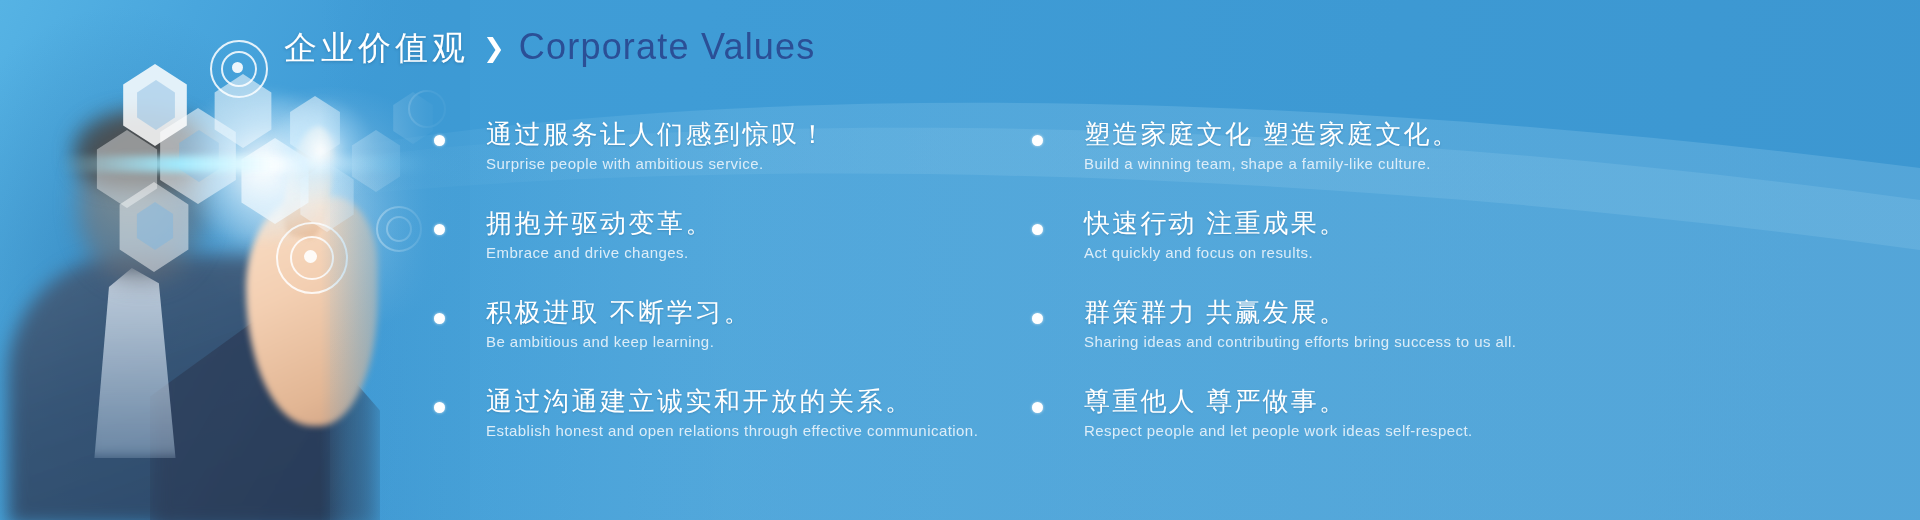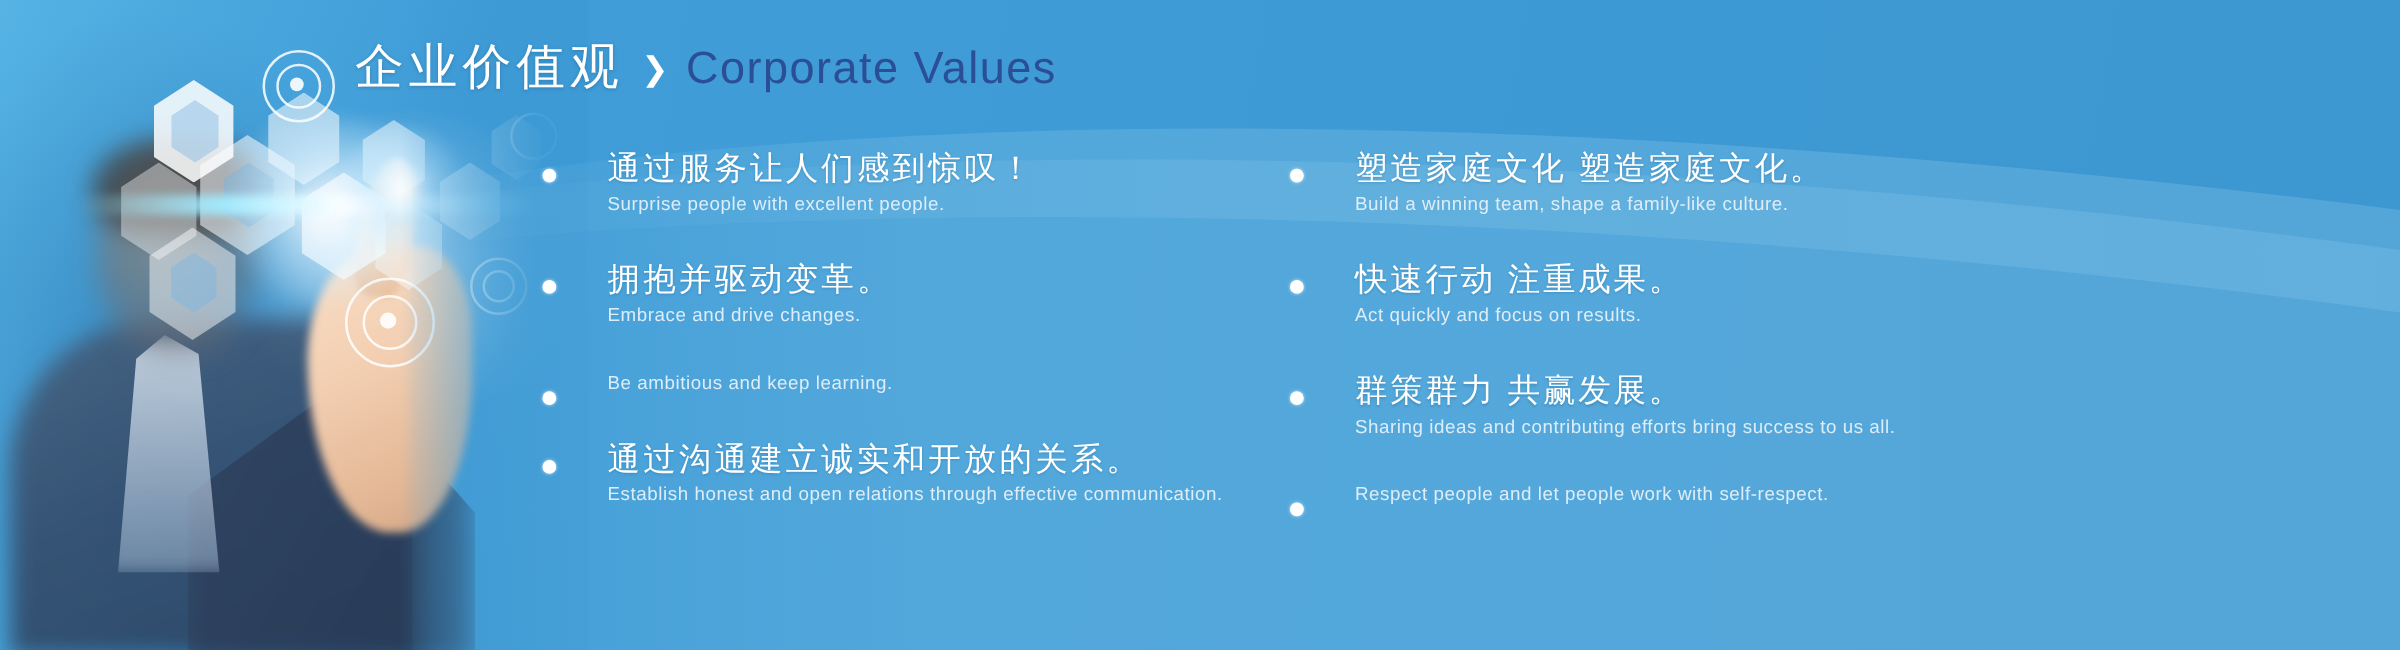--- a/index.html
+++ b/index.html
@@ -92,21 +92,21 @@
   }
 
   
   .swoosh{position:absolute;left:0;top:0;width:1920px;height:520px;pointer-events:none;}
 
   
   .title{
     position:absolute;left:284px;top:26px;display:flex;align-items:baseline;gap:14px;white-space:nowrap;
   }
   .title-cn{
-    font-size:39px;color:#ffffff;letter-spacing:4px;font-weight:400;
+    font-size:33px;color:#ffffff;letter-spacing:4px;font-weight:400;
     text-shadow:0 1px 3px rgba(20,70,110,.35);
   }
   .title-sep{font-size:26px;color:#ffffff;font-weight:700;line-height:1;position:relative;top:-2px;}
   .title-en{
     font-size:36px;color:#2b4f96;letter-spacing:1.2px;font-weight:400;
   }
 
   
   .col{position:absolute;top:118px;}
   .col-left{left:428px;width:620px;}
@@ -197,29 +197,30 @@
   <div class="title">
     <span class="title-cn">企业价值观</span>
     <span class="title-sep">❯</span>
     <span class="title-en">Corporate Values</span>
   </div>
 
   <div class="col col-left">
     <div class="item">
       <span class="bullet"></span>
       <div class="cn">通过服务让人们感到惊叹！</div>
-      <div class="en">Surprise people with excellent people.</div>
+      <div class="en">Surprise people with ambitious service.</div>
     </div>
     <div class="item">
       <span class="bullet"></span>
       <div class="cn">拥抱并驱动变革。</div>
       <div class="en">Embrace and drive changes.</div>
     </div>
     <div class="item">
       <span class="bullet"></span>
+      <div class="cn">积极进取  不断学习。</div>
       <div class="en">Be ambitious and keep learning.</div>
     </div>
     <div class="item">
       <span class="bullet"></span>
       <div class="cn">通过沟通建立诚实和开放的关系。</div>
       <div class="en">Establish honest and open relations through effective communication.</div>
     </div>
   </div>
 
   <div class="col col-right">
@@ -233,17 +234,18 @@
       <div class="cn">快速行动  注重成果。</div>
       <div class="en">Act quickly and focus on results.</div>
     </div>
     <div class="item">
       <span class="bullet"></span>
       <div class="cn">群策群力  共赢发展。</div>
       <div class="en">Sharing ideas and contributing efforts bring success to us all.</div>
     </div>
     <div class="item">
       <span class="bullet"></span>
-      <div class="en">Respect people and let people work with self-respect.</div>
+      <div class="cn">尊重他人  尊严做事。</div>
+      <div class="en">Respect people and let people work ideas self-respect.</div>
     </div>
   </div>
 
 </div>
 
 </body></html>

